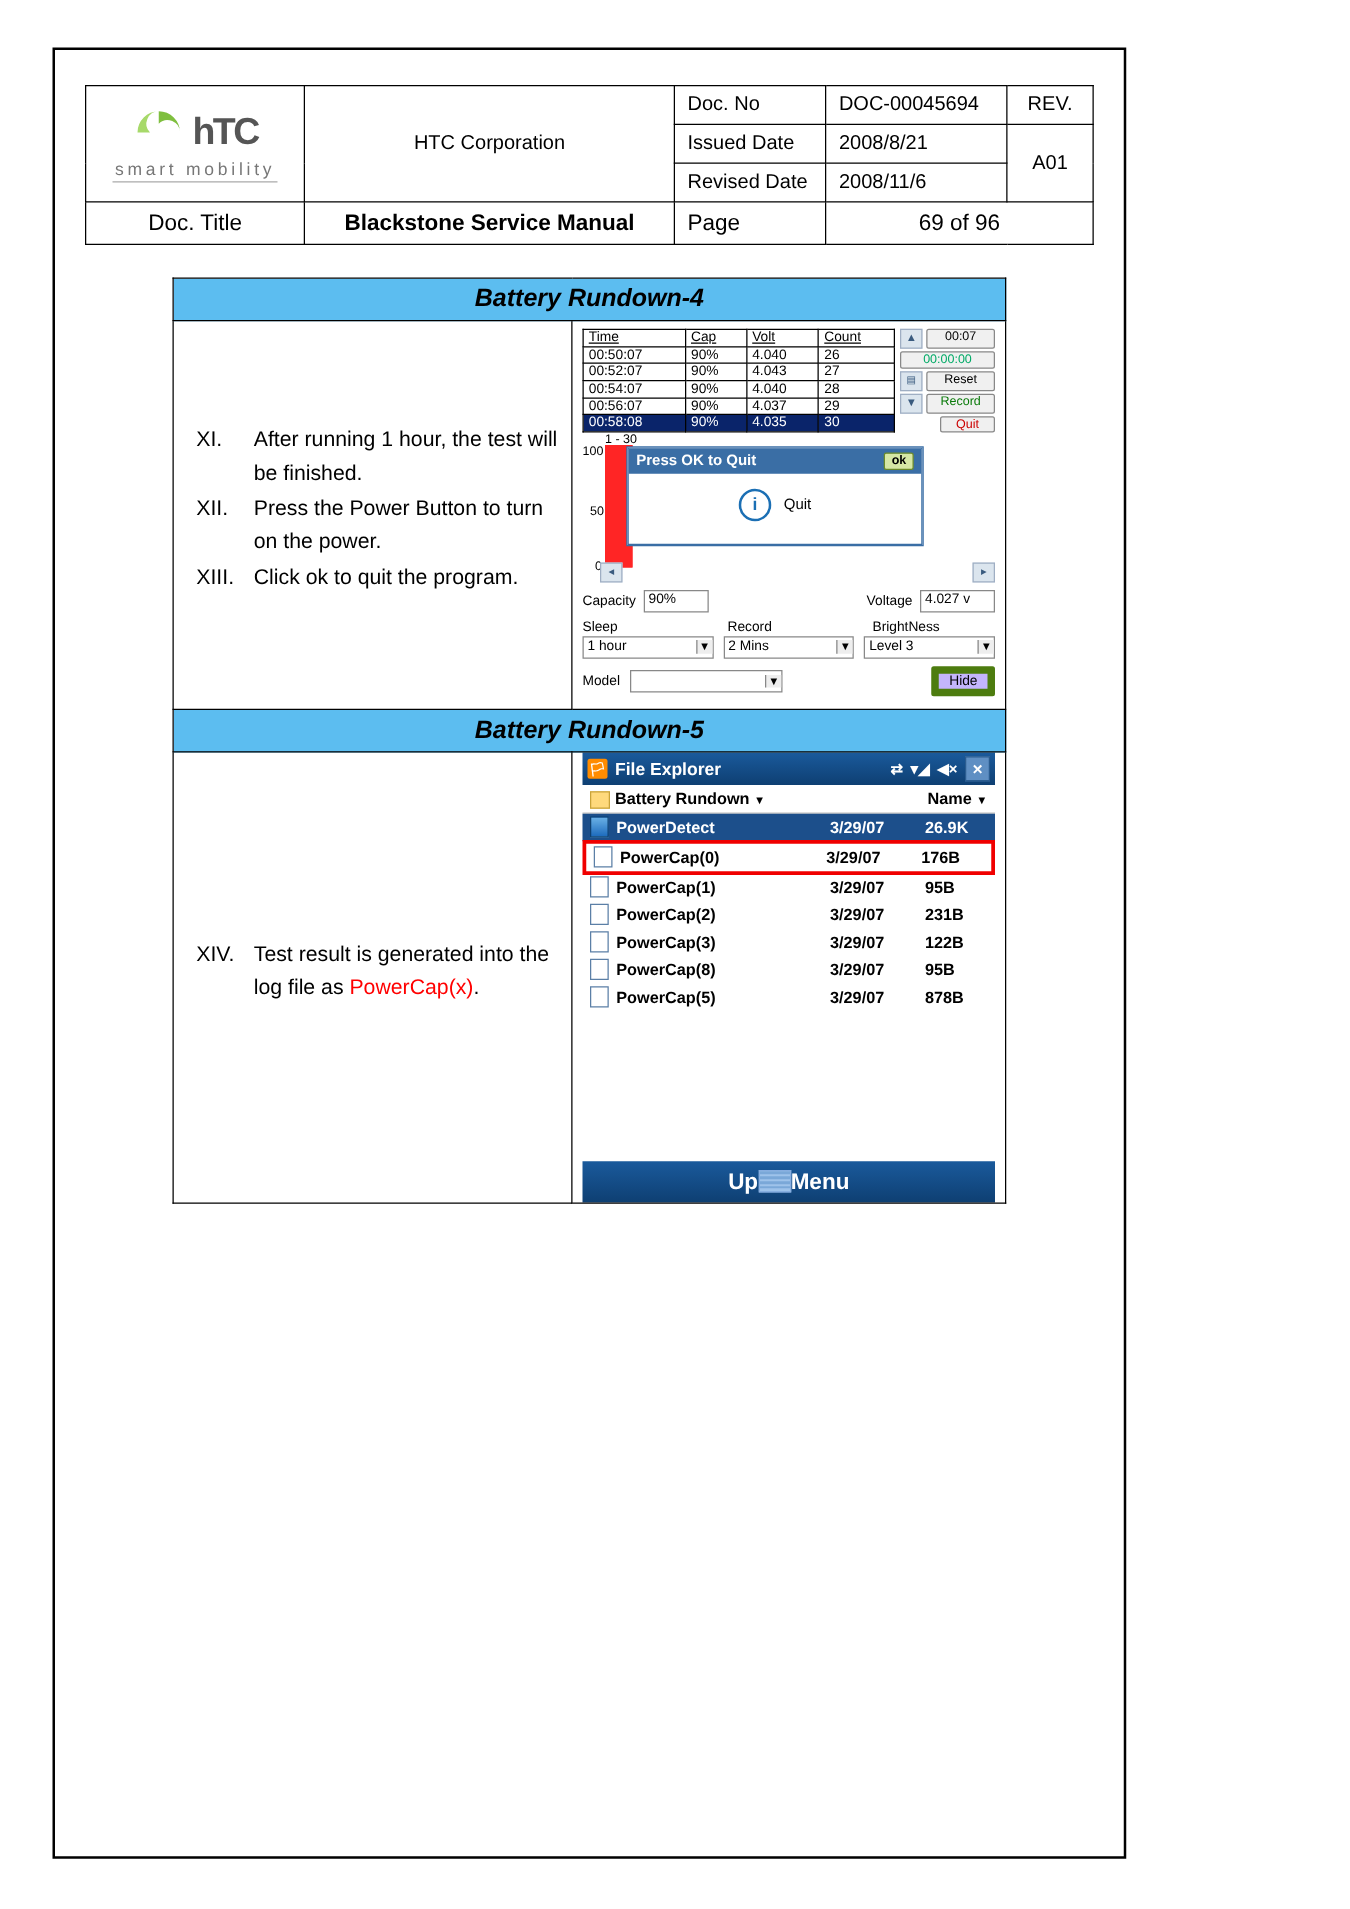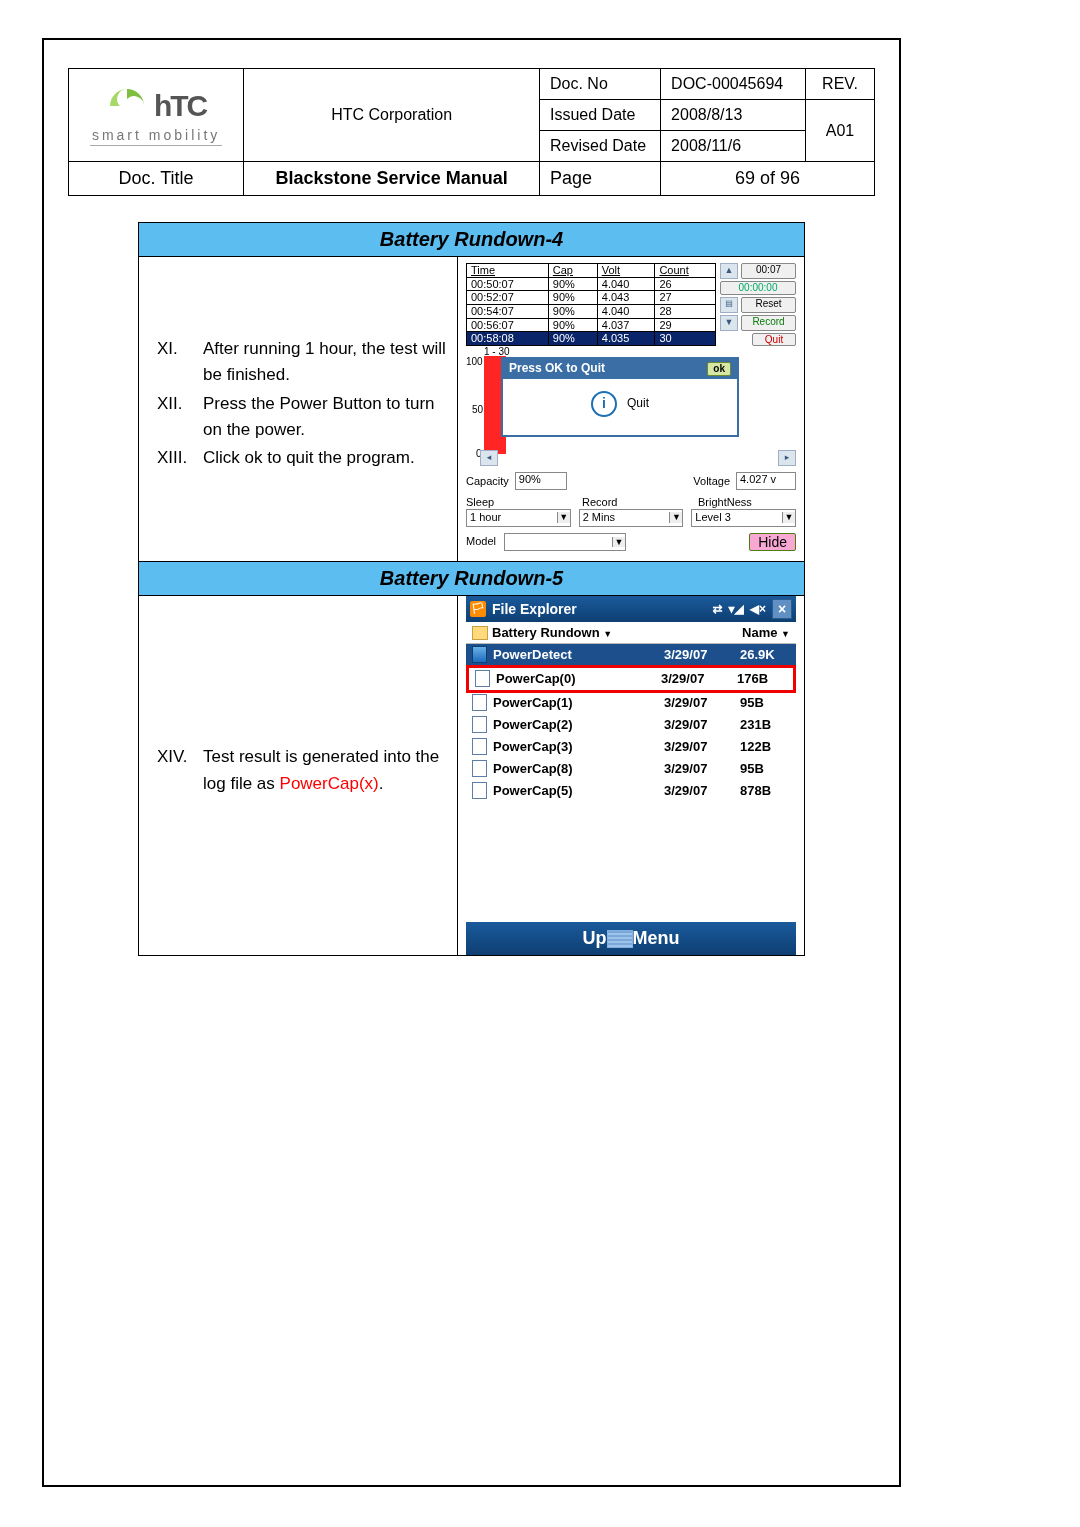--- a/index.html
+++ b/index.html
@@ -255,24 +255,24 @@
     font-size: 11px;
   }
   .d4-sel-inp .arrow {
     border-left: 1px solid #888;
     width: 12px;
     text-align: center;
     font-size: 9px;
     background: #eee;
   }
   .d4-hide-btn {
-    border: 1px solid #4d7c0f;
+    border: 6px solid #4d7c0f;
     padding: 0 8px;
-    background: #f9a8d4;
-    font-size: 14px;
+    background: #c4b5fd;
+    font-size: 11px;
     border-radius: 2px;
   }
 
   
   .dev5 {
     width: 330px;
     margin: 0 auto;
     font-size: 13px;
   }
   .d5-titlebar {
@@ -392,21 +392,21 @@
             <div class="logo-sub">smart mobility</div>
           </div>
         </td>
         <td class="hdr-corp-cell" rowspan="3">HTC Corporation</td>
         <td style="width:125px">Doc. No</td>
         <td style="width:155px">DOC-00045694</td>
         <td style="width:55px;text-align:center">REV.</td>
       </tr>
       <tr class="hdr-small">
         <td>Issued Date</td>
-        <td>2008/8/13</td>
+        <td>2008/8/21</td>
         <td rowspan="2" style="text-align:center">A01</td>
       </tr>
       <tr class="hdr-small">
         <td>Revised Date</td>
         <td>2008/11/6</td>
       </tr>
       <tr class="hdr-title-row">
         <td style="text-align:center">Doc. Title</td>
         <td class="hdr-bold" style="text-align:center">Blackstone Service Manual</td>
         <td>Page</td>

